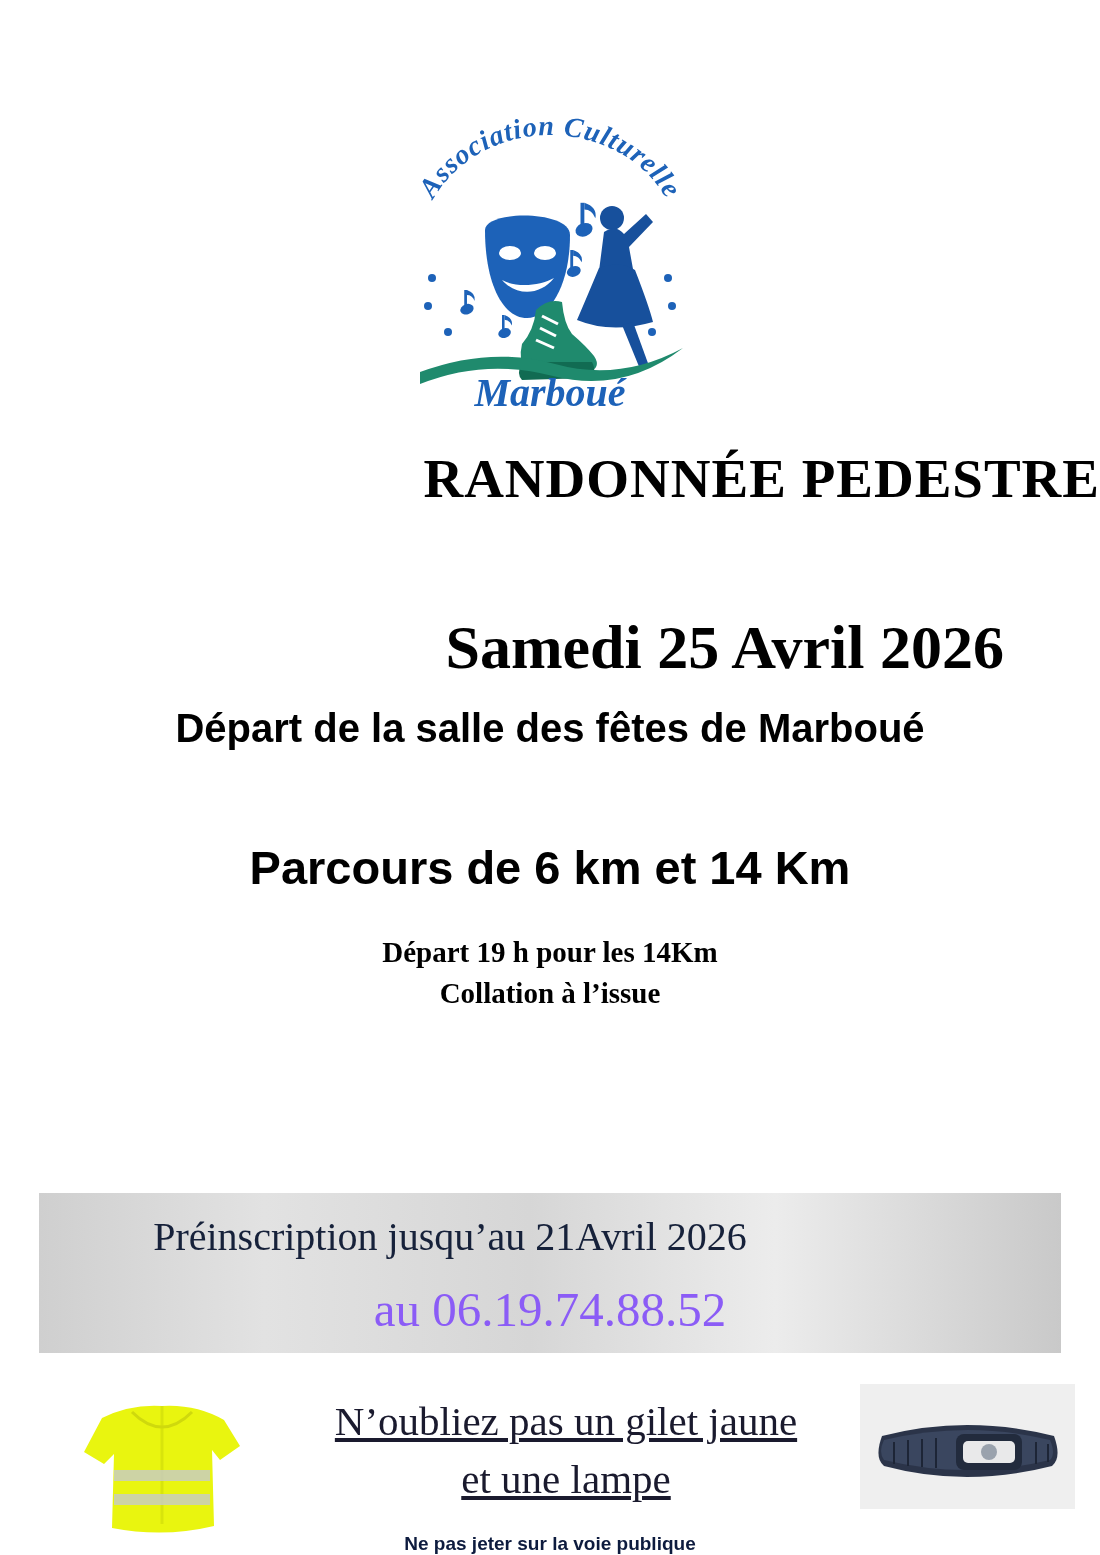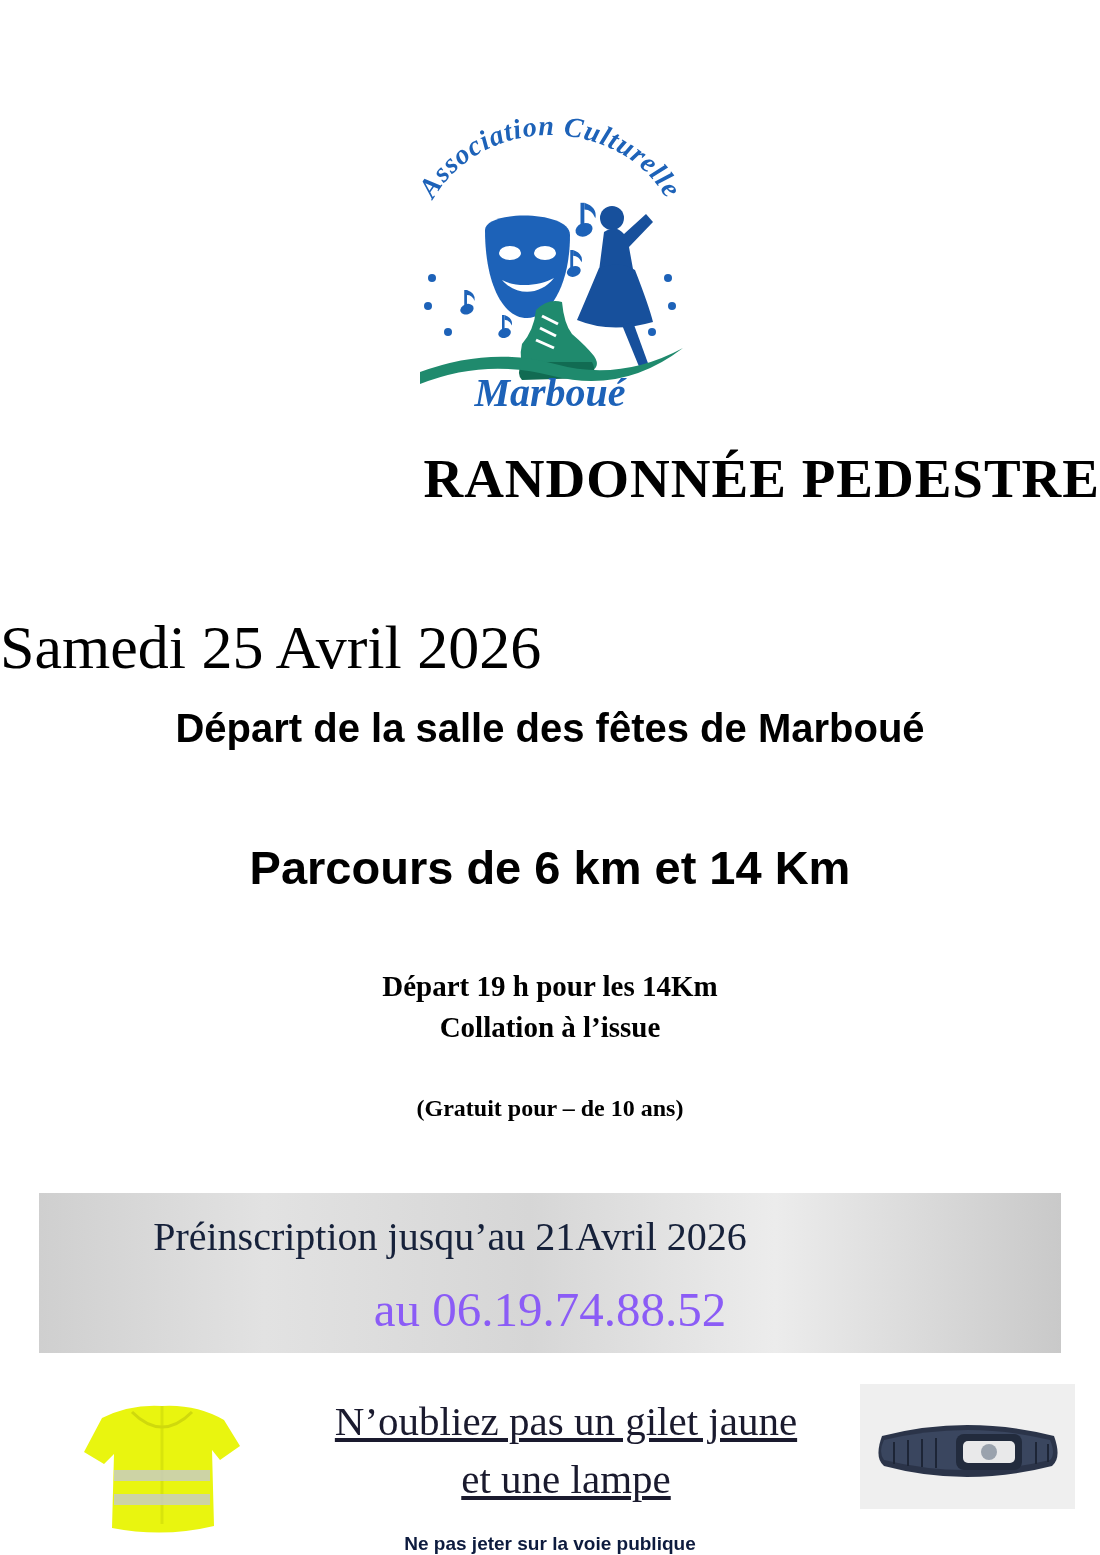--- a/index.html
+++ b/index.html
@@ -43,23 +43,23 @@
     font-family: "Liberation Serif", serif;
     font-weight: bold;
     font-size: 55px;
     letter-spacing: 1px;
   }
   .date-line {
     position: absolute;
     top: 612px;
     left: 0;
     width: 1004px;
-    text-align: left;
-    font-family: "Liberation Serif", serif;
-    font-weight: normal;
+    text-align: right;
+    font-family: "Liberation Serif", serif;
+    font-weight: bold;
     font-size: 62px;
   }
   .start-place {
     position: absolute;
     top: 706px;
     left: 0;
     width: 1100px;
     text-align: center;
     font-family: "Liberation Sans", sans-serif;
     font-weight: bold;
@@ -70,21 +70,21 @@
     top: 840px;
     left: 0;
     width: 1100px;
     text-align: center;
     font-family: "Liberation Sans", sans-serif;
     font-weight: bold;
     font-size: 47px;
   }
   .detail-lines {
     position: absolute;
-    top: 966px;
+    top: 932px;
     left: 0;
     width: 1100px;
     text-align: center;
     font-family: "Liberation Serif", serif;
     font-weight: bold;
     font-size: 29px;
     line-height: 1.42;
   }
   .price-block {
     position: absolute;
@@ -255,21 +255,20 @@
 <div class="start-place">Départ de la salle des fêtes de Marboué</div>
 
 <div class="routes">Parcours de 6 km et 14 Km</div>
 
 <div class="detail-lines">
   <div>Départ 19 h pour les 14Km</div>
   <div>Collation à l’issue</div>
 </div>
 
 <div class="price-block">
-  <div class="price-sub">(Gratuit pour – de 10 ans)</div>
 </div>
 
 <div class="banner"></div>
 <div class="banner-line1">Préinscription jusqu’au 21Avril 2026</div>
 <div class="banner-line2">au 06.19.74.88.52</div>
 
 <div class="reminder">
   <div><span>N’oubliez pas un gilet jaune</span></div>
   <div><span>et une lampe</span></div>
 </div>

